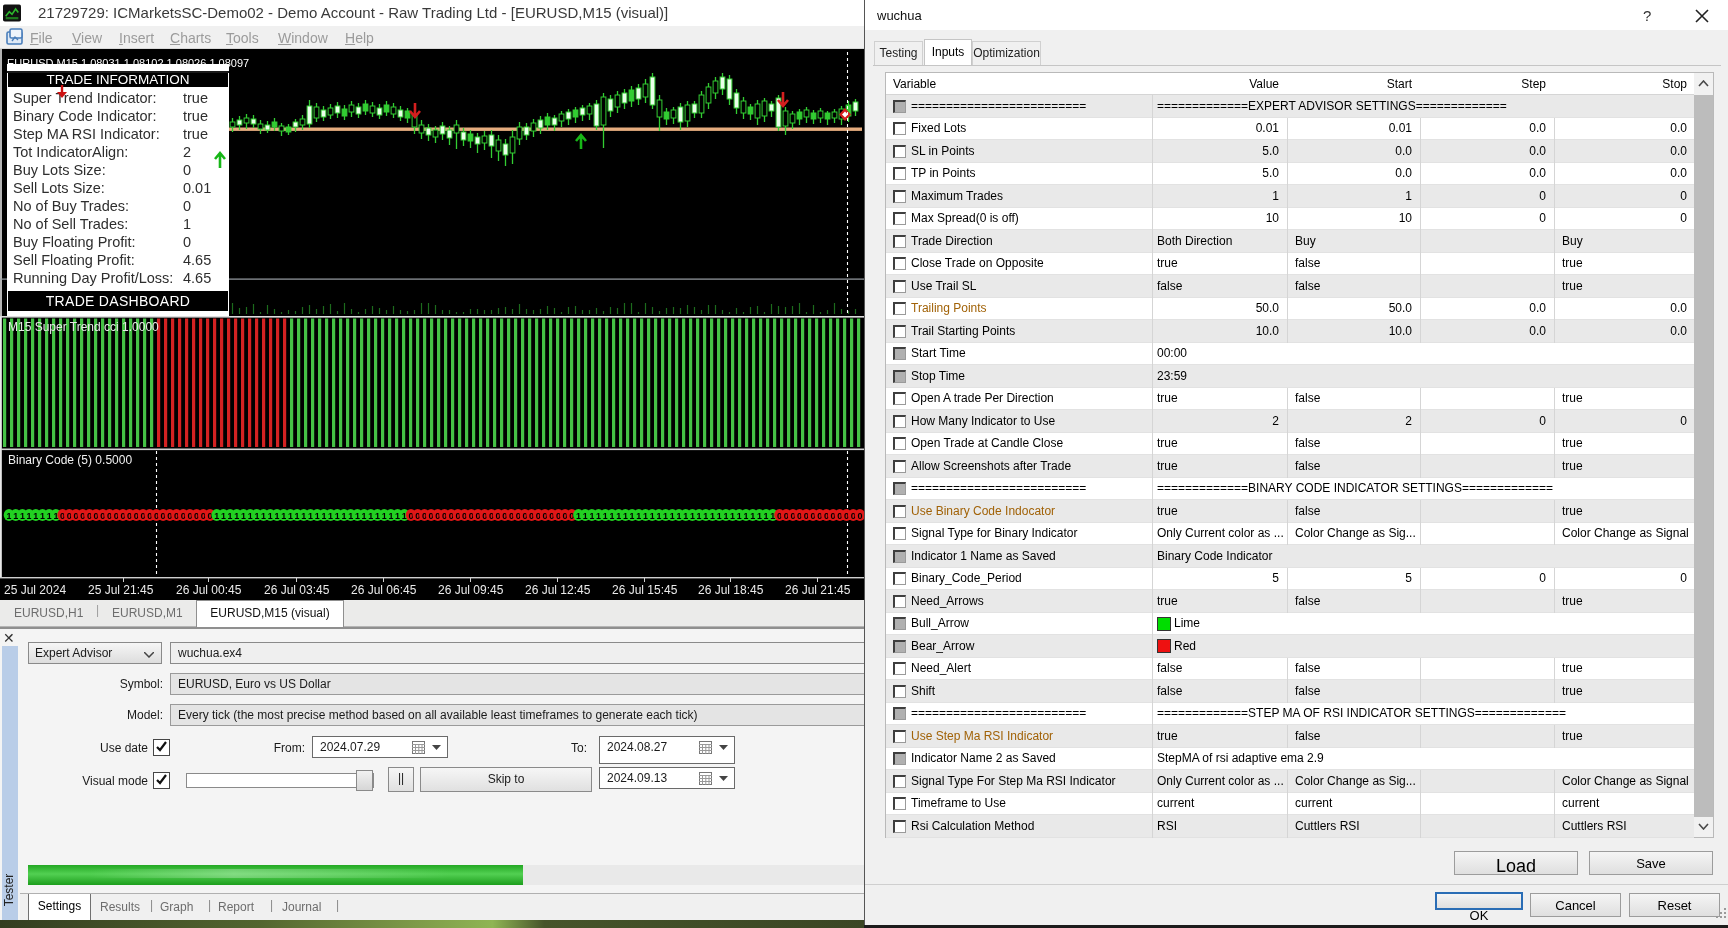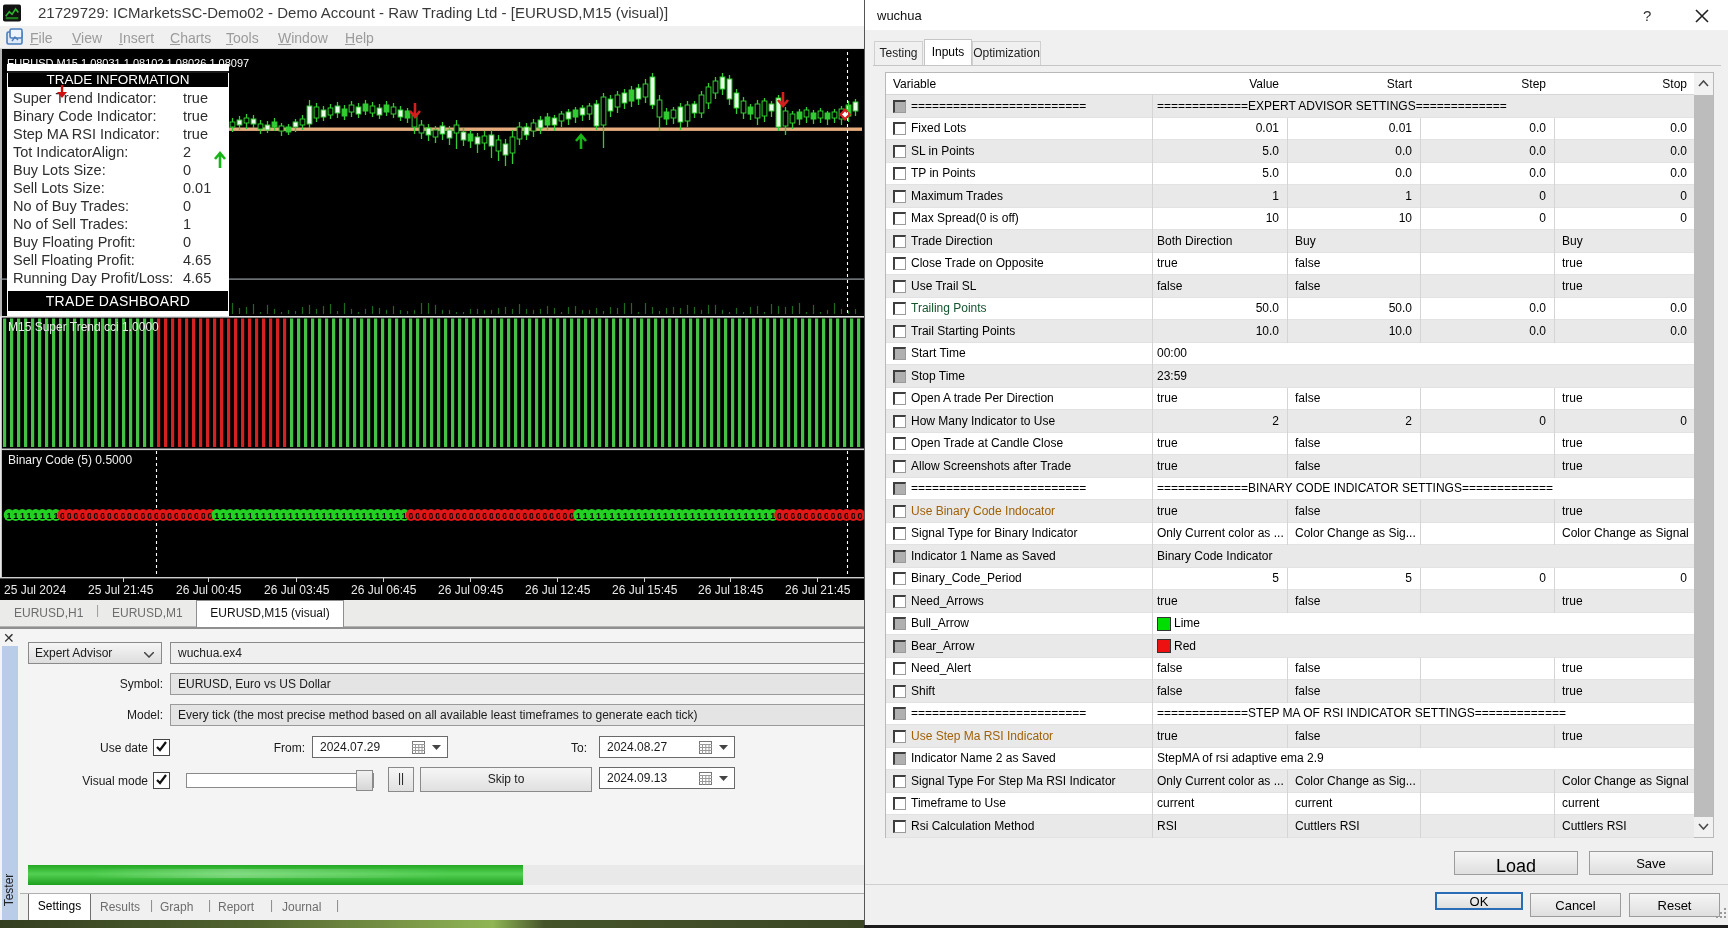--- a/index.html
+++ b/index.html
@@ -790,21 +790,21 @@
         <div style="position:absolute;left:7px;top:3px;">2024.07.29</div>
         <svg width="13" height="13" style="position:absolute;right:22px;top:4px">
           <rect x="0.5" y="0.5" width="12" height="12" fill="#fff" stroke="#777"></rect>
           <path d="M0 3.5 H13 M3.5 3 V13 M6.8 3 V13 M10 3 V13 M0 6.5 H13 M0 9.5 H13" stroke="#999" stroke-width="1"></path>
         </svg>
         <svg width="9" height="6" style="position:absolute;right:6px;top:8px">
           <path d="M0 0 L4.5 5 L9 0" fill="#444"></path>
         </svg>
       </div>
 <div style="position:absolute;left:524px;top:112px;width:63px;text-align:right;">To:</div>
-<div style="position:absolute;left:599px;top:107px;width:136px;height:22px;background:#fff;border:1px solid #6a6a6a;box-sizing:border-box;">
+<div style="position:absolute;left:599px;top:107px;width:136px;height:28px;background:#fff;border:1px solid #6a6a6a;box-sizing:border-box;">
         <div style="position:absolute;left:7px;top:3px;">2024.08.27</div>
         <svg width="13" height="13" style="position:absolute;right:22px;top:4px">
           <rect x="0.5" y="0.5" width="12" height="12" fill="#fff" stroke="#777"></rect>
           <path d="M0 3.5 H13 M3.5 3 V13 M6.8 3 V13 M10 3 V13 M0 6.5 H13 M0 9.5 H13" stroke="#999" stroke-width="1"></path>
         </svg>
         <svg width="9" height="6" style="position:absolute;right:6px;top:8px">
           <path d="M0 0 L4.5 5 L9 0" fill="#444"></path>
         </svg>
       </div>
 <div style="position:absolute;left:0px;top:145px;width:148px;text-align:right;">Visual mode</div>
@@ -955,21 +955,21 @@
 <div style="position:absolute;left:46px;top:278.5px;color:#000;white-space:nowrap;">Use Trail SL</div>
 <div style="position:absolute;left:287px;top:275px;width:1px;height:22.5px;background:#d5d5d5;"></div>
 <div style="position:absolute;left:292px;top:278.5px;width:127px;white-space:nowrap;overflow:hidden;">false</div>
 <div style="position:absolute;left:430px;top:278.5px;width:122px;white-space:nowrap;overflow:hidden;">false</div>
 <div style="position:absolute;left:697px;top:278.5px;width:134px;white-space:nowrap;overflow:hidden;">true</div>
 <div style="position:absolute;left:422px;top:275px;width:1px;height:22.5px;background:#d5d5d5;"></div>
 <div style="position:absolute;left:555px;top:275px;width:1px;height:22.5px;background:#d5d5d5;"></div>
 <div style="position:absolute;left:689px;top:275px;width:1px;height:22.5px;background:#d5d5d5;"></div>
 <div style="position:absolute;left:21px;top:297.5px;width:808px;height:22.5px;background:#fff;border-bottom:1px solid #e2e2e2;box-sizing:border-box;"></div>
 <div style="position:absolute;left:28px;top:302px;width:13px;height:13px;background:#fff;border-top:2px solid #3f3f3f;border-left:2px solid #3f3f3f;border-right:1px solid #9a9a9a;border-bottom:1px solid #9a9a9a;box-sizing:border-box;"></div>
-<div style="position:absolute;left:46px;top:301px;color:#14532d;white-space:nowrap;">Trailing Points</div>
+<div style="position:absolute;left:46px;top:301px;color:#a16207;white-space:nowrap;">Trailing Points</div>
 <div style="position:absolute;left:287px;top:297.5px;width:1px;height:22.5px;background:#d5d5d5;"></div>
 <div style="position:absolute;left:294px;top:301px;width:120px;text-align:right;">50.0</div>
 <div style="position:absolute;left:427px;top:301px;width:120px;text-align:right;">50.0</div>
 <div style="position:absolute;left:561px;top:301px;width:120px;text-align:right;">0.0</div>
 <div style="position:absolute;left:702px;top:301px;width:120px;text-align:right;">0.0</div>
 <div style="position:absolute;left:422px;top:297.5px;width:1px;height:22.5px;background:#d5d5d5;"></div>
 <div style="position:absolute;left:555px;top:297.5px;width:1px;height:22.5px;background:#d5d5d5;"></div>
 <div style="position:absolute;left:689px;top:297.5px;width:1px;height:22.5px;background:#d5d5d5;"></div>
 <div style="position:absolute;left:21px;top:320px;width:808px;height:22.5px;background:#e9e9e9;border-bottom:1px solid #e2e2e2;box-sizing:border-box;"></div>
 <div style="position:absolute;left:28px;top:324.5px;width:13px;height:13px;background:#fff;border-top:2px solid #3f3f3f;border-left:2px solid #3f3f3f;border-right:1px solid #9a9a9a;border-bottom:1px solid #9a9a9a;box-sizing:border-box;"></div>
@@ -1163,21 +1163,21 @@
 <div style="position:absolute;left:292px;top:818.5px;width:127px;white-space:nowrap;overflow:hidden;">RSI</div>
 <div style="position:absolute;left:430px;top:818.5px;width:122px;white-space:nowrap;overflow:hidden;">Cuttlers RSI</div>
 <div style="position:absolute;left:697px;top:818.5px;width:134px;white-space:nowrap;overflow:hidden;">Cuttlers RSI</div>
 <div style="position:absolute;left:422px;top:815px;width:1px;height:22.5px;background:#d5d5d5;"></div>
 <div style="position:absolute;left:555px;top:815px;width:1px;height:22.5px;background:#d5d5d5;"></div>
 <div style="position:absolute;left:689px;top:815px;width:1px;height:22.5px;background:#d5d5d5;"></div>
 <div style="position:absolute;left:21px;top:94px;width:808px;height:1px;background:#d5d5d5;"></div>
 <div style="position:absolute;left:589px;top:851px;width:124px;height:24px;background:linear-gradient(#f5f5f5,#dfdfdf);border:1px solid #9c9c9c;box-sizing:border-box;text-align:center;padding-top:4px;font-size:18px;">Load</div>
 <div style="position:absolute;left:724px;top:851px;width:124px;height:24px;background:linear-gradient(#f5f5f5,#dfdfdf);border:1px solid #9c9c9c;box-sizing:border-box;text-align:center;padding-top:4px;font-size:13px;">Save</div>
 <div style="position:absolute;left:0px;top:884px;width:864px;height:1px;background:#cfcfcf;"></div>
-<div style="position:absolute;left:571px;top:893px;width:86px;height:16px;background:linear-gradient(#f5f5f5,#dfdfdf);border:1px solid #2a6db5;box-sizing:border-box;text-align:center;padding-top:0;font-size:13px;box-shadow:0 0 0 1px #2a6db5;">OK</div>
+<div style="position:absolute;left:571px;top:893px;width:86px;height:16px;background:linear-gradient(#f5f5f5,#dfdfdf);border:1px solid #2a6db5;box-sizing:border-box;text-align:center;padding-top:14px;font-size:13px;box-shadow:0 0 0 1px #2a6db5;">OK</div>
 <div style="position:absolute;left:665px;top:893px;width:91px;height:24px;background:linear-gradient(#f5f5f5,#dfdfdf);border:1px solid #9c9c9c;box-sizing:border-box;text-align:center;padding-top:4px;font-size:13px;">Cancel</div>
 <div style="position:absolute;left:764px;top:893px;width:91px;height:24px;background:linear-gradient(#f5f5f5,#dfdfdf);border:1px solid #9c9c9c;box-sizing:border-box;text-align:center;padding-top:4px;font-size:13px;">Reset</div>
 <svg width="14" height="16" style="position:absolute;left:849px;top:905px">
         <rect x="2" y="11" width="2" height="2" fill="#9a9a9a"></rect>
         <rect x="6" y="11" width="2" height="2" fill="#9a9a9a"></rect>
         <rect x="6" y="7" width="2" height="2" fill="#9a9a9a"></rect>
         <rect x="10" y="11" width="2" height="2" fill="#9a9a9a"></rect>
         <rect x="10" y="7" width="2" height="2" fill="#9a9a9a"></rect>
         <rect x="10" y="3" width="2" height="2" fill="#9a9a9a"></rect>
       </svg>

